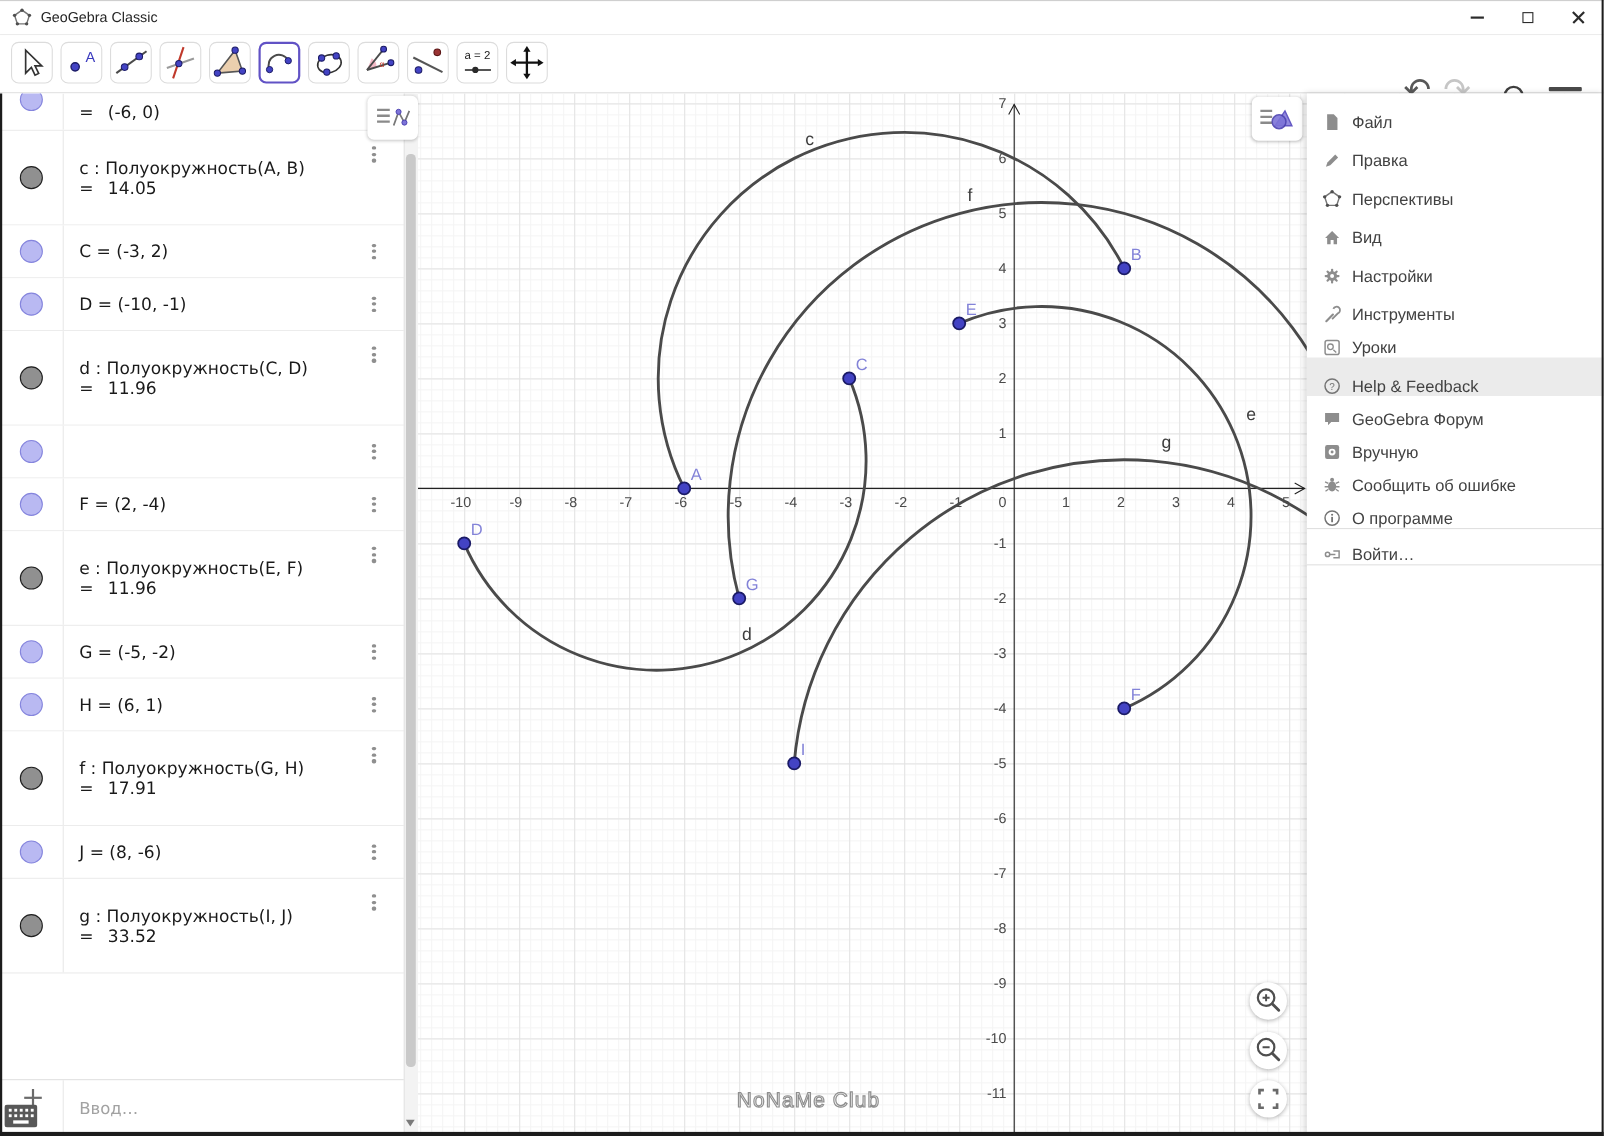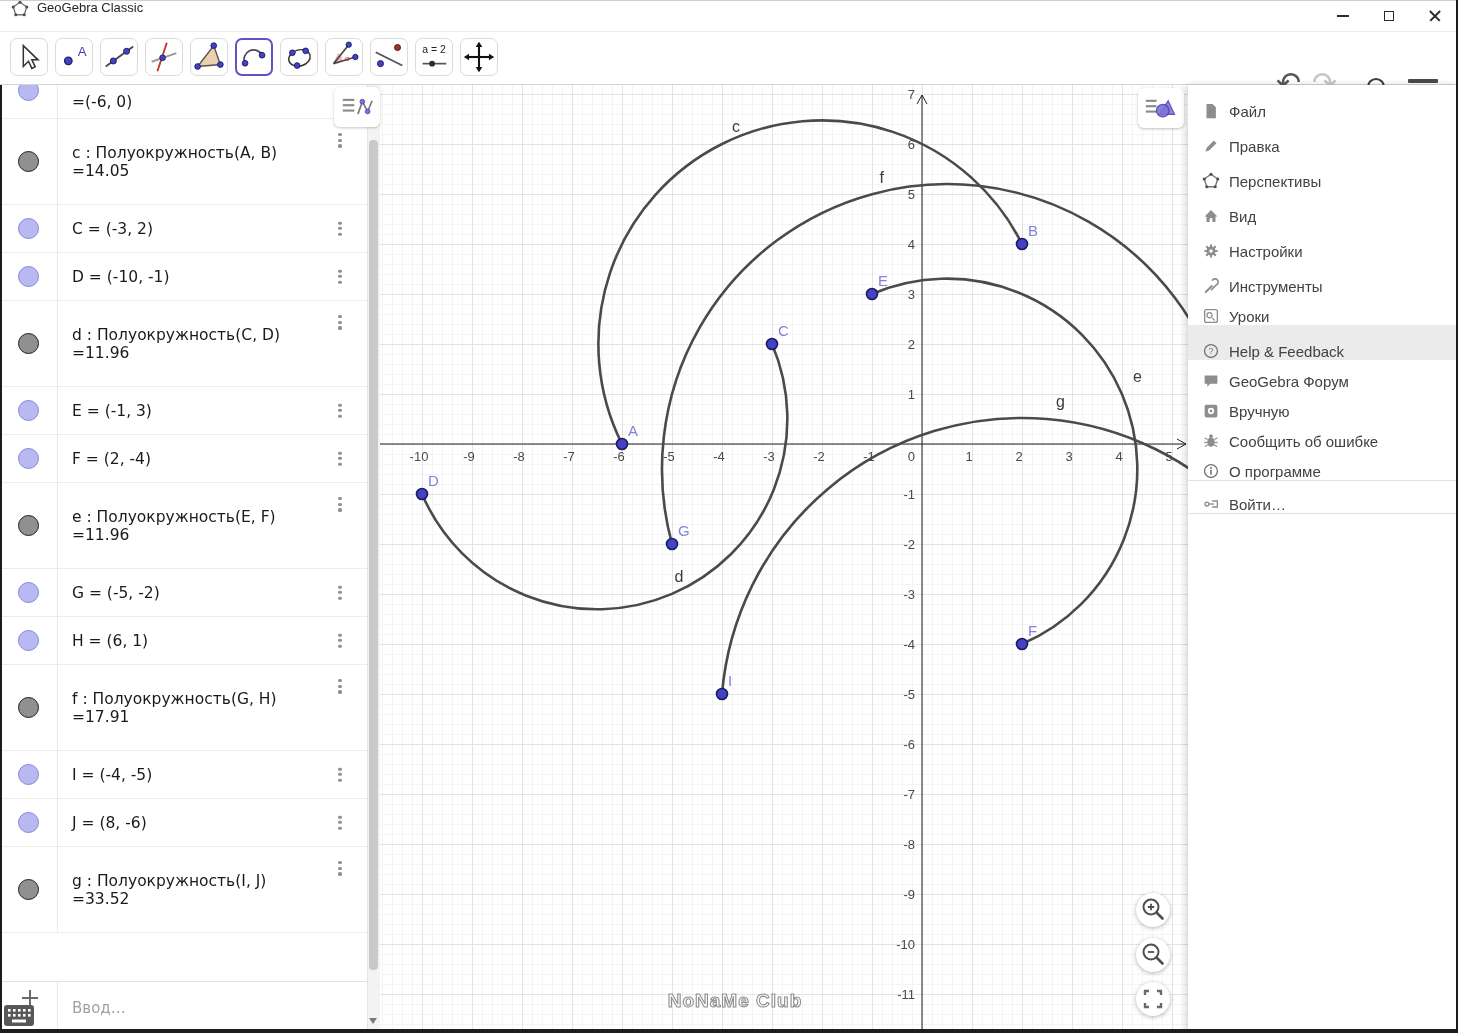--- a/index.html
+++ b/index.html
@@ -7,21 +7,21 @@
     --dot-purple:#b9b9f2; --dot-purple-b:#8585dd; --dot-gray:#909090; --dot-gray-b:#1f1f1f;
     --sel-tool:#6152c5; --icon-gray:#8d8d8d;
   }
   *{box-sizing:border-box}
   html,body{margin:0;padding:0}
   body{width:1458px;height:1033px;position:relative;overflow:hidden;background:#fff;
        font-family:"Liberation Sans",sans-serif;-webkit-font-smoothing:antialiased}
 
   
   .titlebar{position:absolute;left:0;top:0;width:1458px;height:32px;background:#fff;
-    border-bottom:1px solid #ececec;display:flex;align-items:flex-start;padding-left:11px;gap:8px}
+    border-bottom:1px solid #ececec;display:flex;align-items:center;padding-left:11px;gap:8px}
   .titlebar .title{font-size:13px;color:#252525}
   .winbtns{position:absolute;right:0;top:0;height:32px;display:flex}
   .winbtn{width:46px;height:32px;display:flex;align-items:center;justify-content:center;cursor:default}
   .glyph-min{width:12px;height:1.5px;background:#2b2b2b}
   .glyph-max{width:10px;height:10px;border:1.5px solid #2b2b2b}
   .glyph-close{position:relative;width:14px;height:14px}
   .glyph-close i{position:absolute;left:0;top:6px;width:14px;height:1.5px;background:#2b2b2b}
   .glyph-close i:first-child{transform:rotate(45deg)}
   .glyph-close i:last-child{transform:rotate(-45deg)}
 
@@ -47,21 +47,21 @@
   .dot.purple{background:var(--dot-purple);border:1.5px solid var(--dot-purple-b)}
   .dot.gray{background:var(--dot-gray);border:1.5px solid var(--dot-gray-b)}
   .alg-row .content{flex:1;display:flex;flex-direction:column;justify-content:center;
     padding-left:14px;font-family:"DejaVu Sans",sans-serif;font-size:15.5px;color:#1a1a1a}
   .row-point{height:48px}
   .row-partial{height:34px;overflow:hidden}
   .row-partial .dot{position:absolute;left:18px;top:-5px}
   .row-object{height:86px}
   .row-object .content{}
   .valline .eq{display:inline-block}
-  .valline .val{display:inline-block;}
+  .valline .val{display:inline-block;margin-left:13px}
   .kebab{position:absolute;left:334px;display:flex;flex-direction:column;gap:2.5px;
     align-items:center;width:12px;cursor:pointer}
   .kebab i{width:3.2px;height:3.2px;border-radius:50%;background:#8f8f8f}
   .krow-mid{top:50%;transform:translateY(-50%)}
   .krow-top{top:14px}
 
   .inputrow{position:absolute;left:0;bottom:0;width:380px;height:52px;background:#fff;
     border-top:1px solid #e2e2e2;display:flex}
   .inputrow .leftcell{width:58px;flex:none;border-right:1px solid #e9e9e9;position:relative}
   .plus{position:absolute;left:22px;top:8px;width:16px;height:16px}
@@ -90,21 +90,21 @@
     background-position:42px 0,0 9px,2px 0,0 9px}
   .graph svg.plot{position:absolute;left:0;top:0}
   .stylebar-graph{position:absolute;left:758px;top:3px;width:46px;height:40px;background:#fff;
     border-radius:6px;box-shadow:0 1px 3px rgba(0,0,0,.25);display:flex;align-items:center;justify-content:center}
   .zoombtn{position:absolute;width:34px;height:34px;border-radius:50%;background:#fff;
     box-shadow:0 1px 4px rgba(0,0,0,.3);display:flex;align-items:center;justify-content:center}
   .zb-in{left:756px;top:808px}
   .zb-out{left:756px;top:853px}
   .zb-full{left:756px;top:897px}
   .watermark{position:absolute;left:255px;top:905px;width:200px;text-align:center;
-    font-size:19px;font-weight:bold;letter-spacing:1px;color:#fdfdfd;
+    font-size:19px;font-weight:normal;letter-spacing:1px;color:#fdfdfd;
     -webkit-text-stroke:1.1px #8f8f8f}
 
   
   .stylebar-alg{position:absolute;left:334px;top:87px;width:46px;height:40px;background:#fff;
     border-radius:6px;box-shadow:0 1px 3px rgba(0,0,0,.22);z-index:20;
     display:flex;align-items:center;justify-content:center}
 
   
   .menu{position:absolute;left:1188px;top:85px;width:270px;height:948px;background:#fff;
     box-shadow:-2px 0 6px rgba(0,0,0,.18);z-index:40}
@@ -404,23 +404,20 @@
         <span class="kebab krow-top">
           <i></i>
           <i></i>
           <i></i>
         </span>
       </div>
       <div class="alg-row row-point">
         <div class="dotcell">
           <span class="dot purple"></span>
         </div>
-        <div class="content">
-          <div>E = (-1, 3)</div>
-        </div>
         <span class="kebab krow-mid">
           <i></i>
           <i></i>
           <i></i>
         </span>
       </div>
       <div class="alg-row row-point">
         <div class="dotcell">
           <span class="dot purple"></span>
         </div>
@@ -475,33 +472,20 @@
       </div>
       <div class="alg-row row-object">
         <div class="dotcell">
           <span class="dot gray"></span>
         </div>
         <div class="content">
           <div>f : Полуокружность(G, H)</div>
           <div class="valline"><span class="eq">=</span><span class="val">17.91</span></div>
         </div>
         <span class="kebab krow-top">
-          <i></i>
-          <i></i>
-          <i></i>
-        </span>
-      </div>
-      <div class="alg-row row-point">
-        <div class="dotcell">
-          <span class="dot purple"></span>
-        </div>
-        <div class="content">
-          <div>I = (-4, -5)</div>
-        </div>
-        <span class="kebab krow-mid">
           <i></i>
           <i></i>
           <i></i>
         </span>
       </div>
       <div class="alg-row row-point">
         <div class="dotcell">
           <span class="dot purple"></span>
         </div>
         <div class="content">

